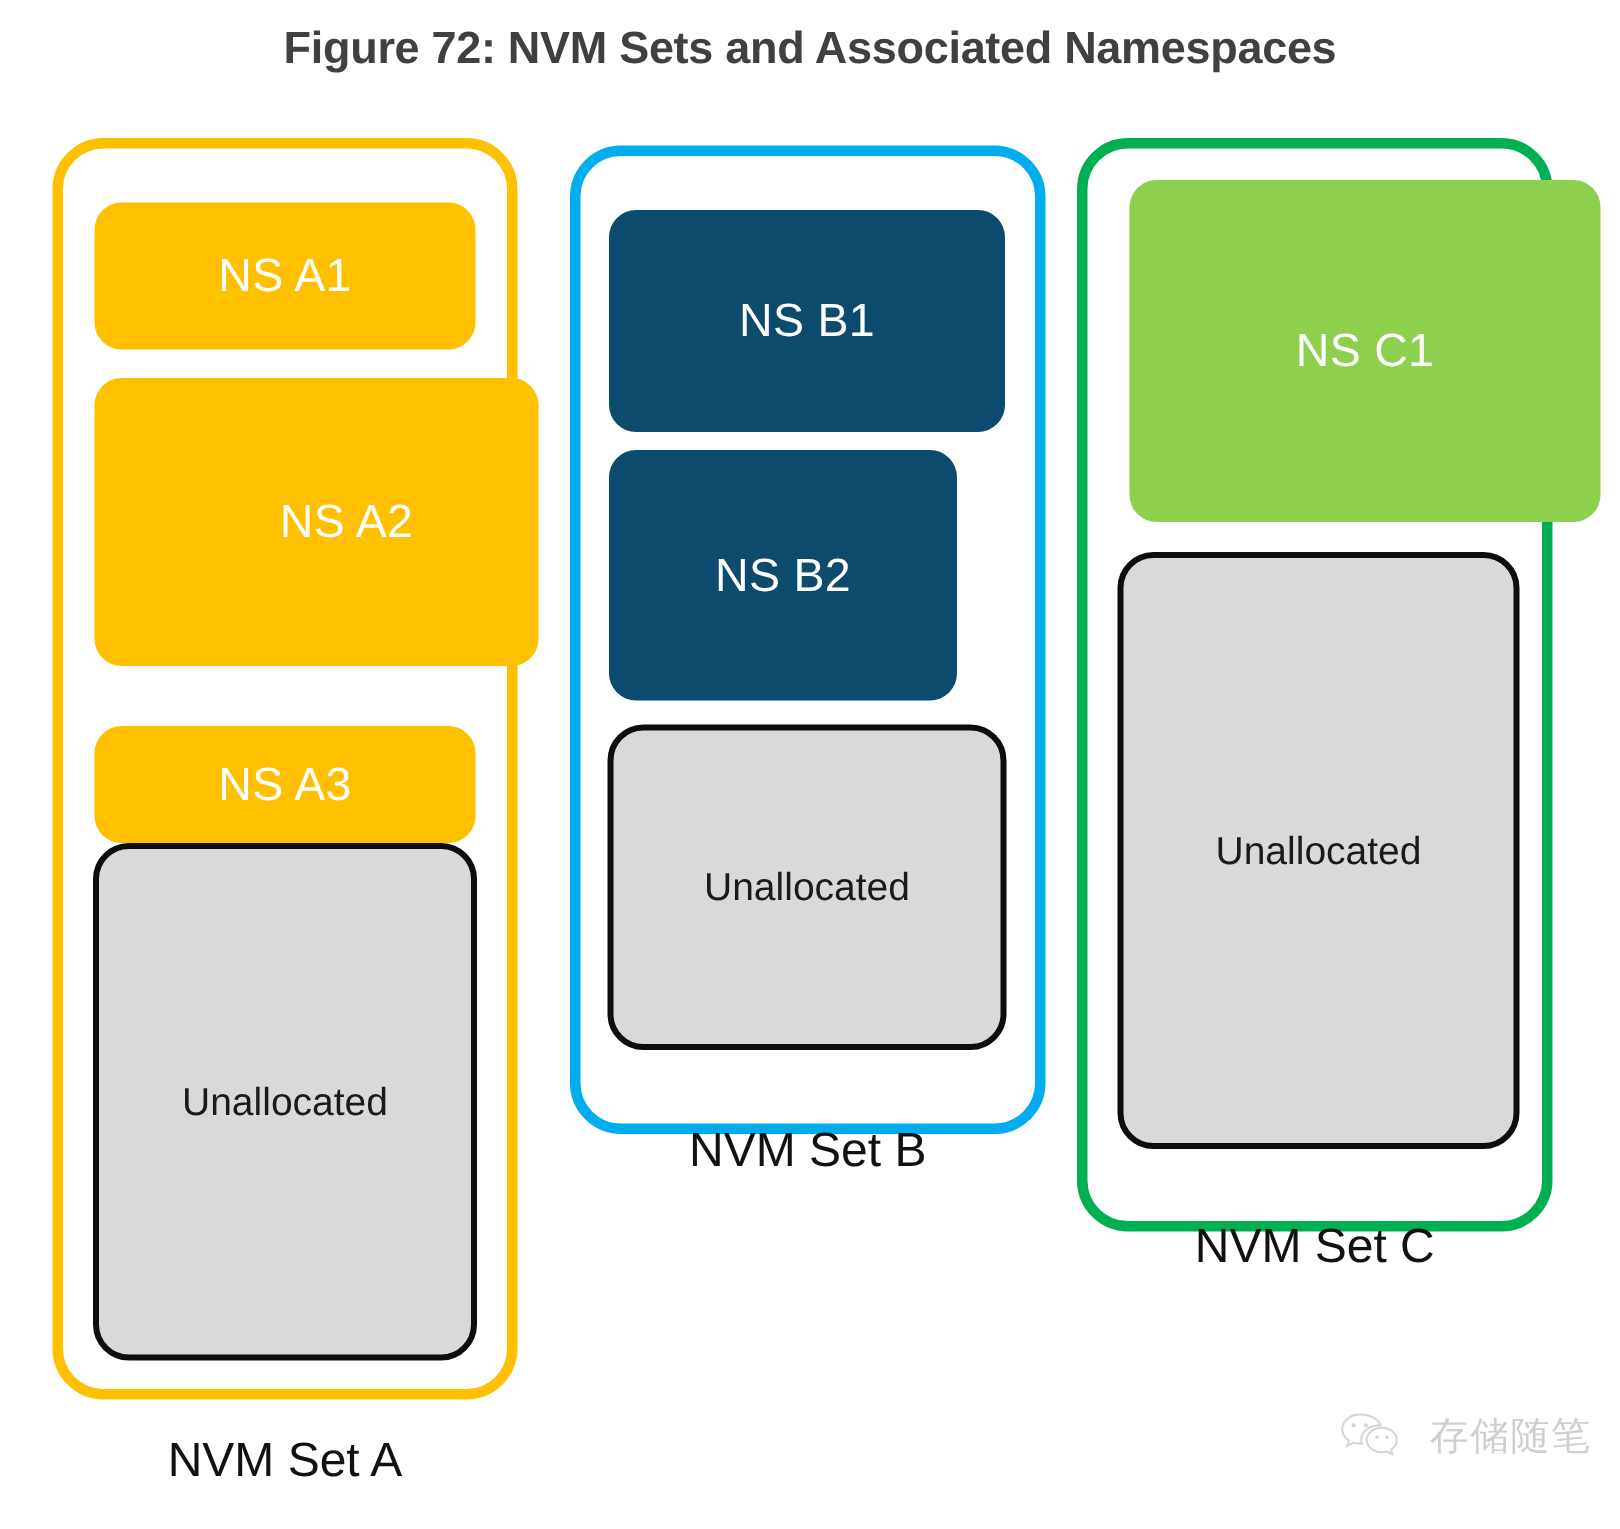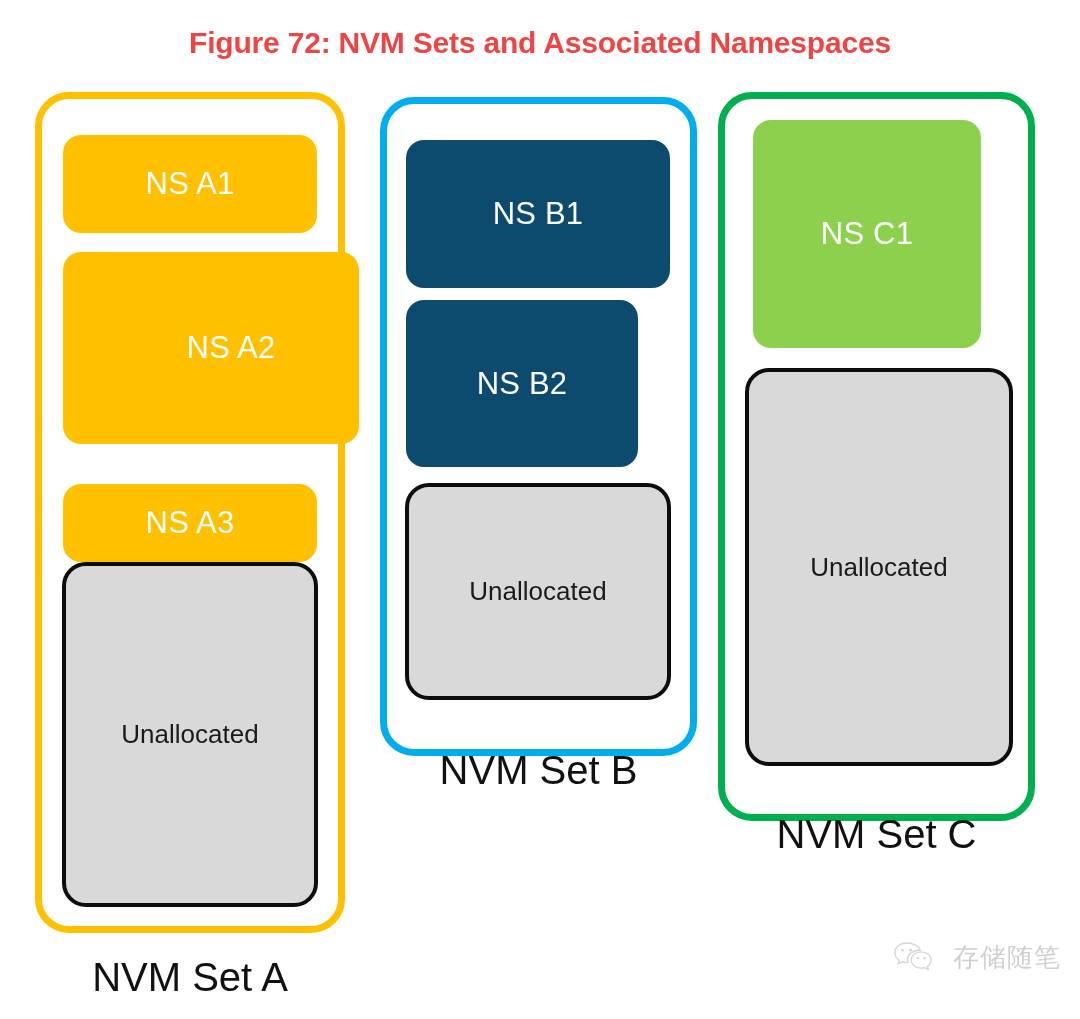--- a/index.html
+++ b/index.html
@@ -15,26 +15,26 @@
     width: 1080px;
     height: 1019px;
     background: #ffffff;
     overflow: hidden;
   }
 
   
   #figure-title {
     position: absolute;
     left: 0;
-    top: 26px;
+    top: 16px;
     width: 1080px;
     text-align: center;
     font-size: 30px;
     font-weight: bold;
-    color: #ef4444;
+    color: #404040;
     letter-spacing: -0.2px;
     white-space: nowrap;
   }
 
   
   .set-frame {
     position: absolute;
     box-sizing: border-box;
     border-style: solid;
     border-width: 7px;
@@ -76,21 +76,21 @@
     color: #1a1a1a;
     font-size: 26px;
     font-weight: 400;
     white-space: nowrap;
   }
 
   
   .set-label {
     position: absolute;
     text-align: center;
-    font-size: 40px;
+    font-size: 32px;
     color: #111111;
     white-space: nowrap;
   }
   .label-a { left: 35px;  top: 955px; width: 310px; }
   .label-b { left: 380px; top: 748px; width: 317px; }
   .label-c { left: 718px; top: 812px; width: 317px; }
 
   
   #watermark {
     position: absolute;
@@ -153,21 +153,21 @@
   </div>
 
   <div class="unalloc-block" style="left:405px; top:483px; width:266px; height:217px;">
     <span>Unallocated</span>
   </div>
 
   <div class="set-label label-b">NVM Set B</div>
 
   <div class="set-frame set-c-frame"></div>
 
-  <div class="ns-block ns-green" style="left:753px; top:120px; width:228px; height:228px;">
+  <div class="ns-block ns-green" style="left:753px; top:120px; width:314px; height:228px;">
     <span>NS C1</span>
   </div>
 
   <div class="unalloc-block" style="left:745px; top:368px; width:268px; height:398px;">
     <span>Unallocated</span>
   </div>
 
   <div class="set-label label-c">NVM Set C</div>
 
   <div id="watermark">

